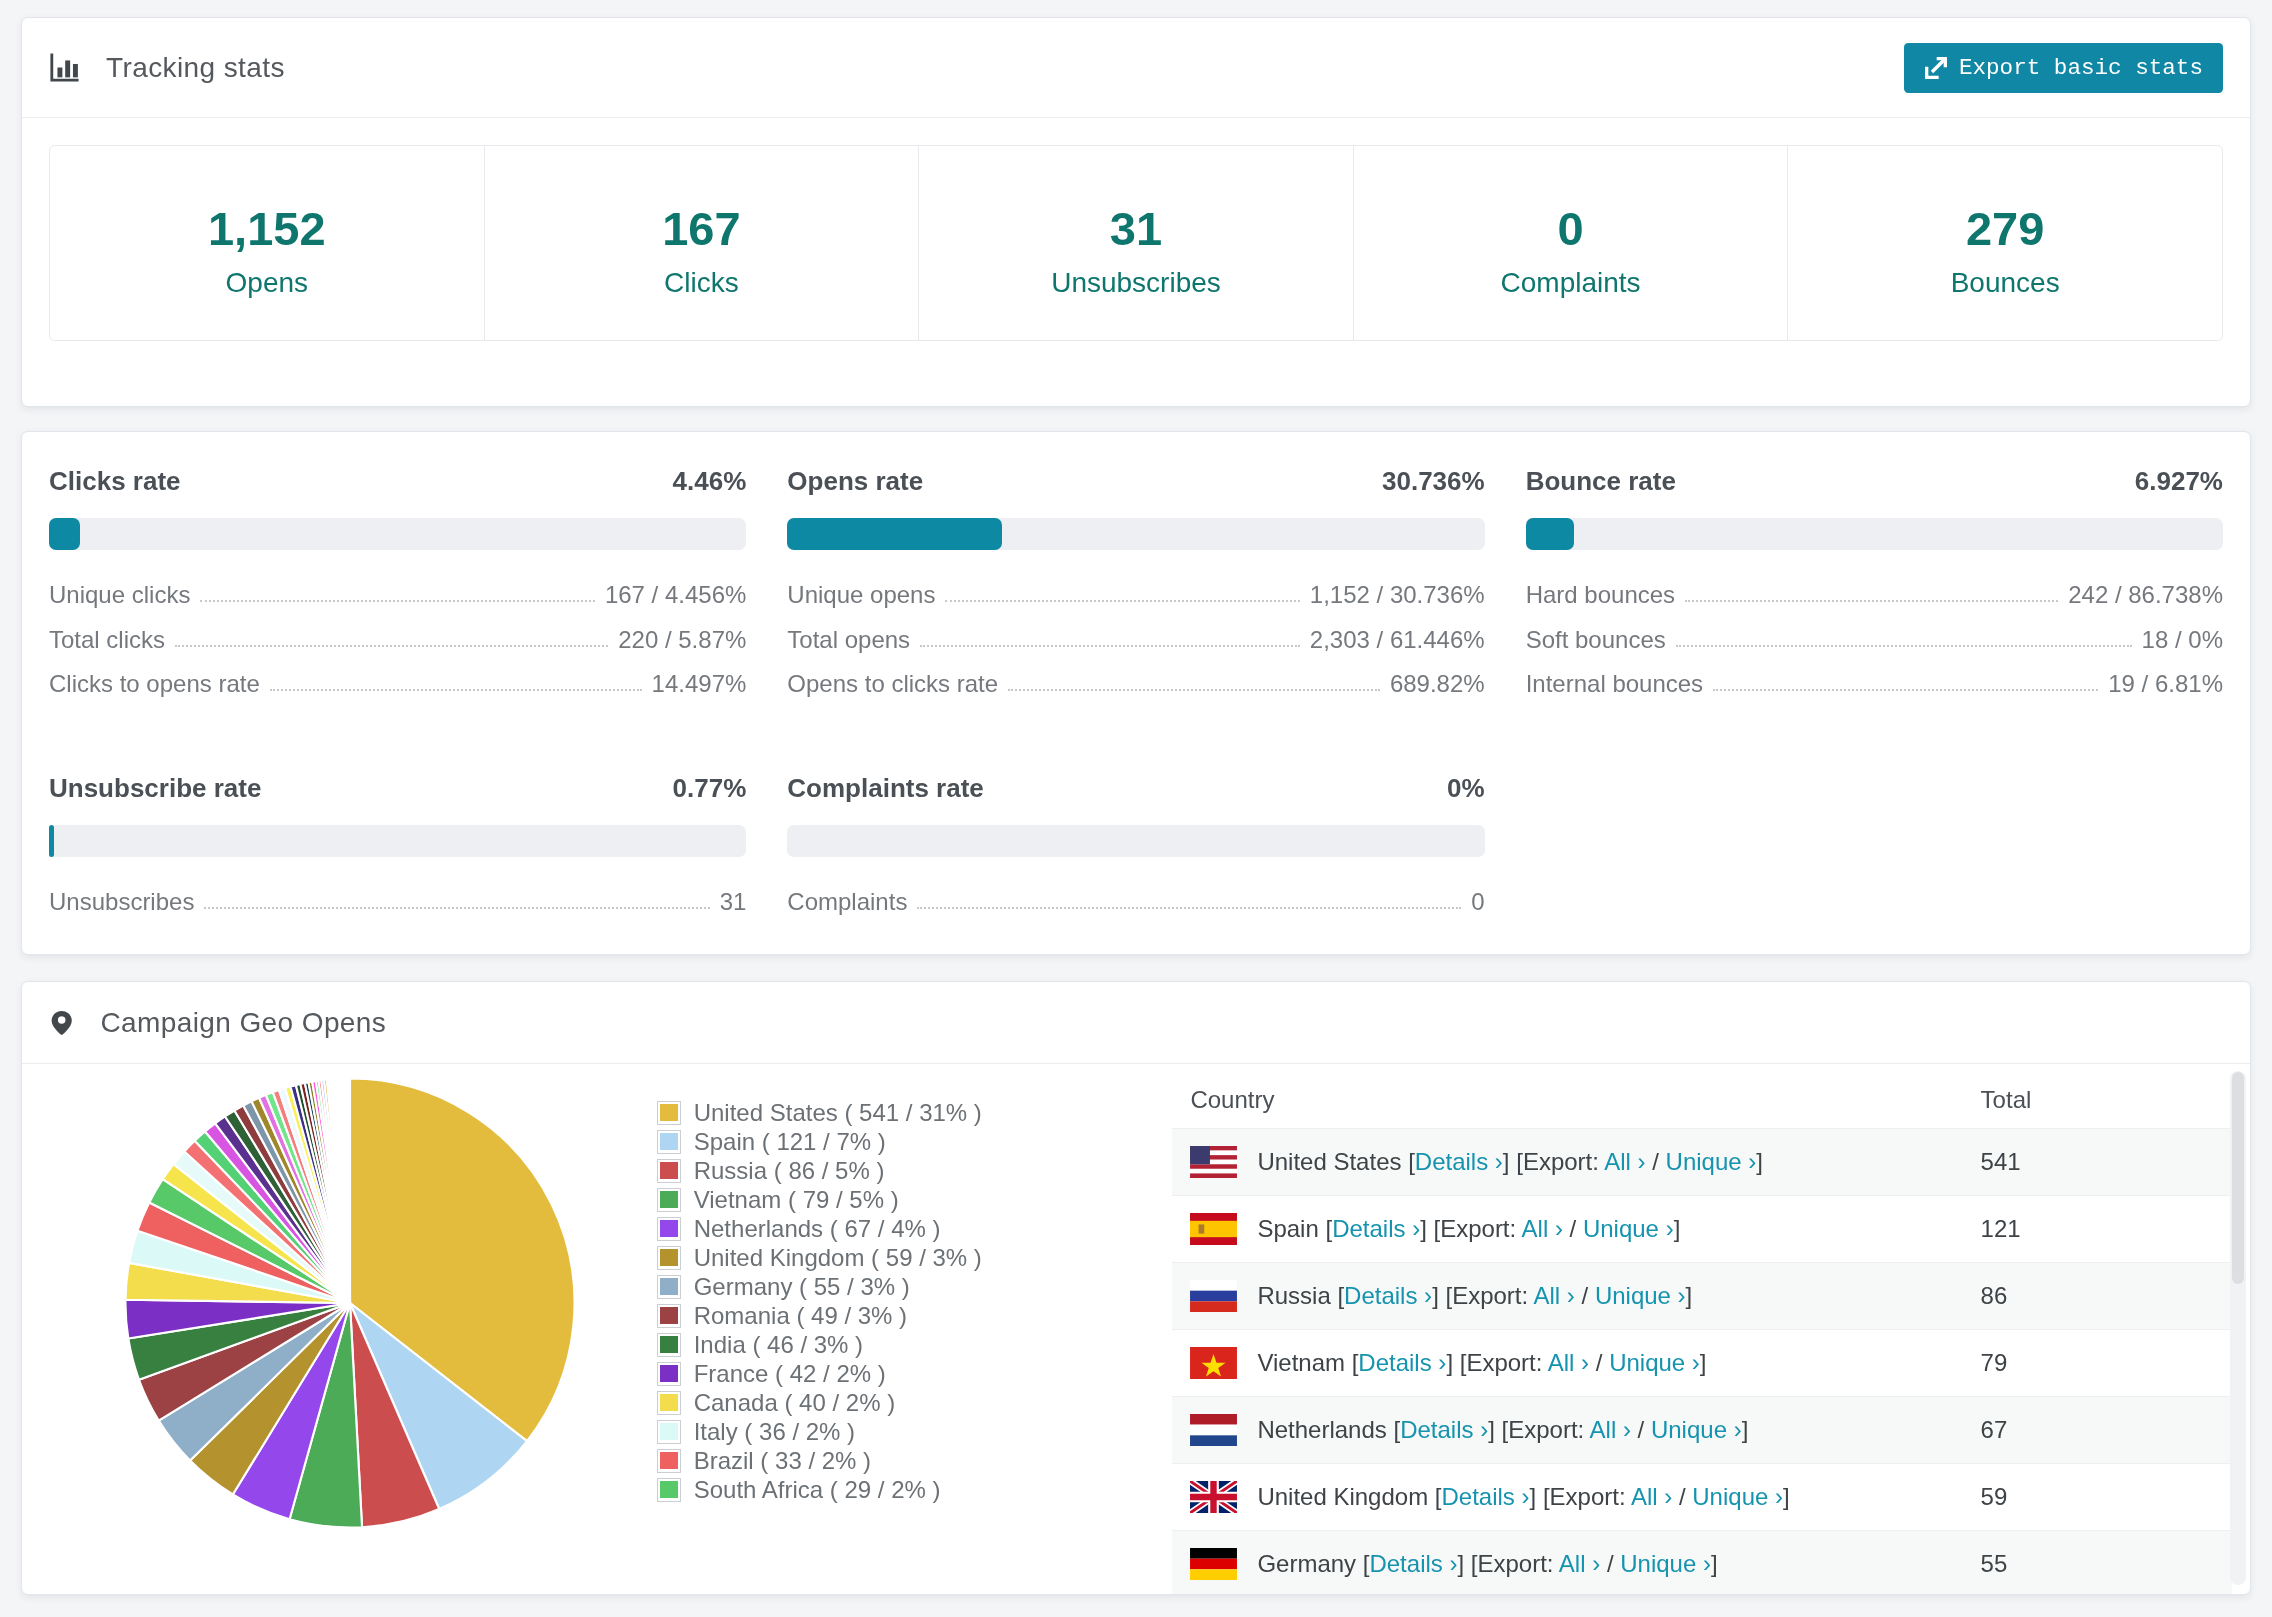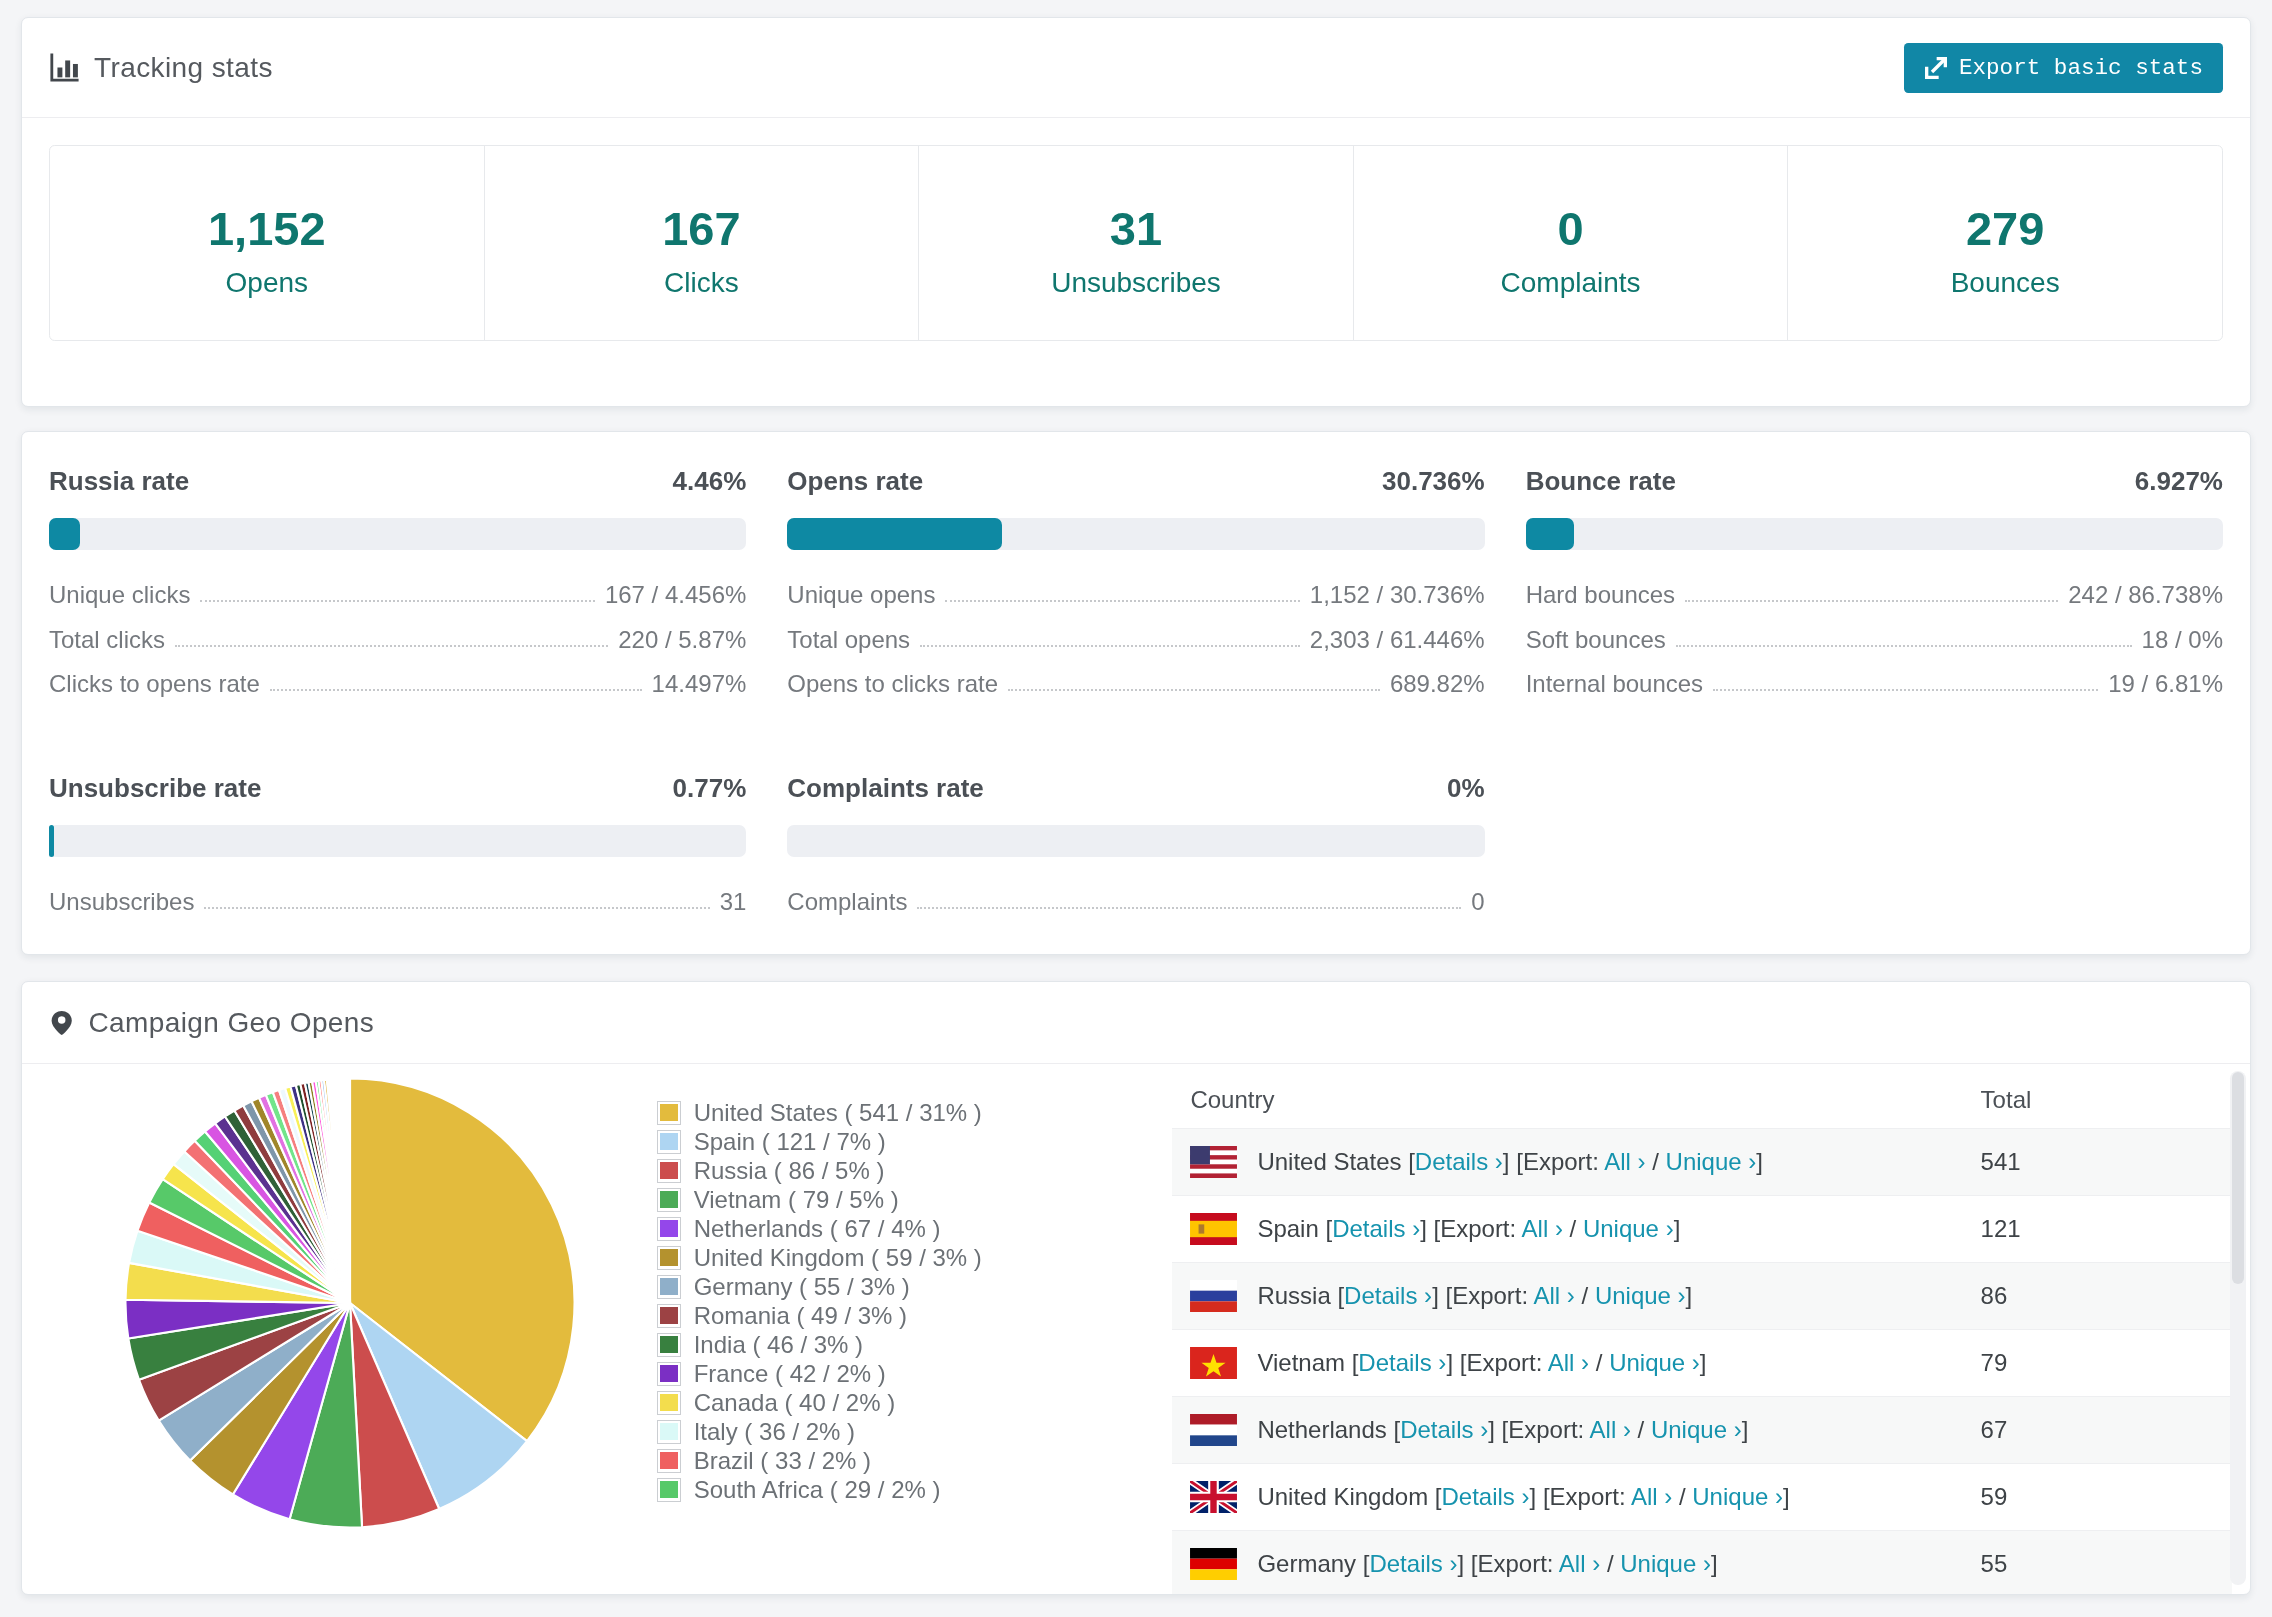--- a/index.html
+++ b/index.html
@@ -23,21 +23,21 @@
   #card-geo      { top:981px; height:614px; overflow:hidden; }
 
   
   .card-header {
     height:100px; display:flex; align-items:center;
     padding:0 27px; border-bottom:0.7px solid #ededf0;
   }
   #card-geo .card-header { height:82px; }
   .card-title {
     font-size:28px; color:#55595e; letter-spacing:0.4px;
-    margin-left:14px;
+    margin-left:26px;
   }
   .hdr-icon { width:31px; height:31px; flex:0 0 auto; }
   .btn-export {
     margin-left:auto; display:flex; align-items:center; gap:11.3px;
     background:#1187a6; color:#fff; border:none; border-radius:4.2px;
     padding:12px 20px; font-size:22.6px; cursor:pointer;
     font-family:Liberation Mono, monospace;
   }
 
   
@@ -165,21 +165,21 @@
     <div class="stat-value">279</div>
     <div class="stat-label">Bounces</div>
   </div>
 </div>
 </div>
 
 <div class="card" id="card-rates">
   <div class="rates-grid" id="rates-grid">
   <div class="rate-block">
     <div class="rate-head">
-      <span class="rt">Russia rate</span>
+      <span class="rt">Clicks rate</span>
       <span class="rv">4.46%</span>
     </div>
     <div class="rate-bar">
       <div class="rate-fill" style="width: 4.46%;"></div>
     </div>
     <div class="rate-rows">
   <div class="rate-row">
     <span class="rr-label">Unique clicks</span>
     <span class="leader"></span>
     <span class="rr-value">167 / 4.456%</span>

